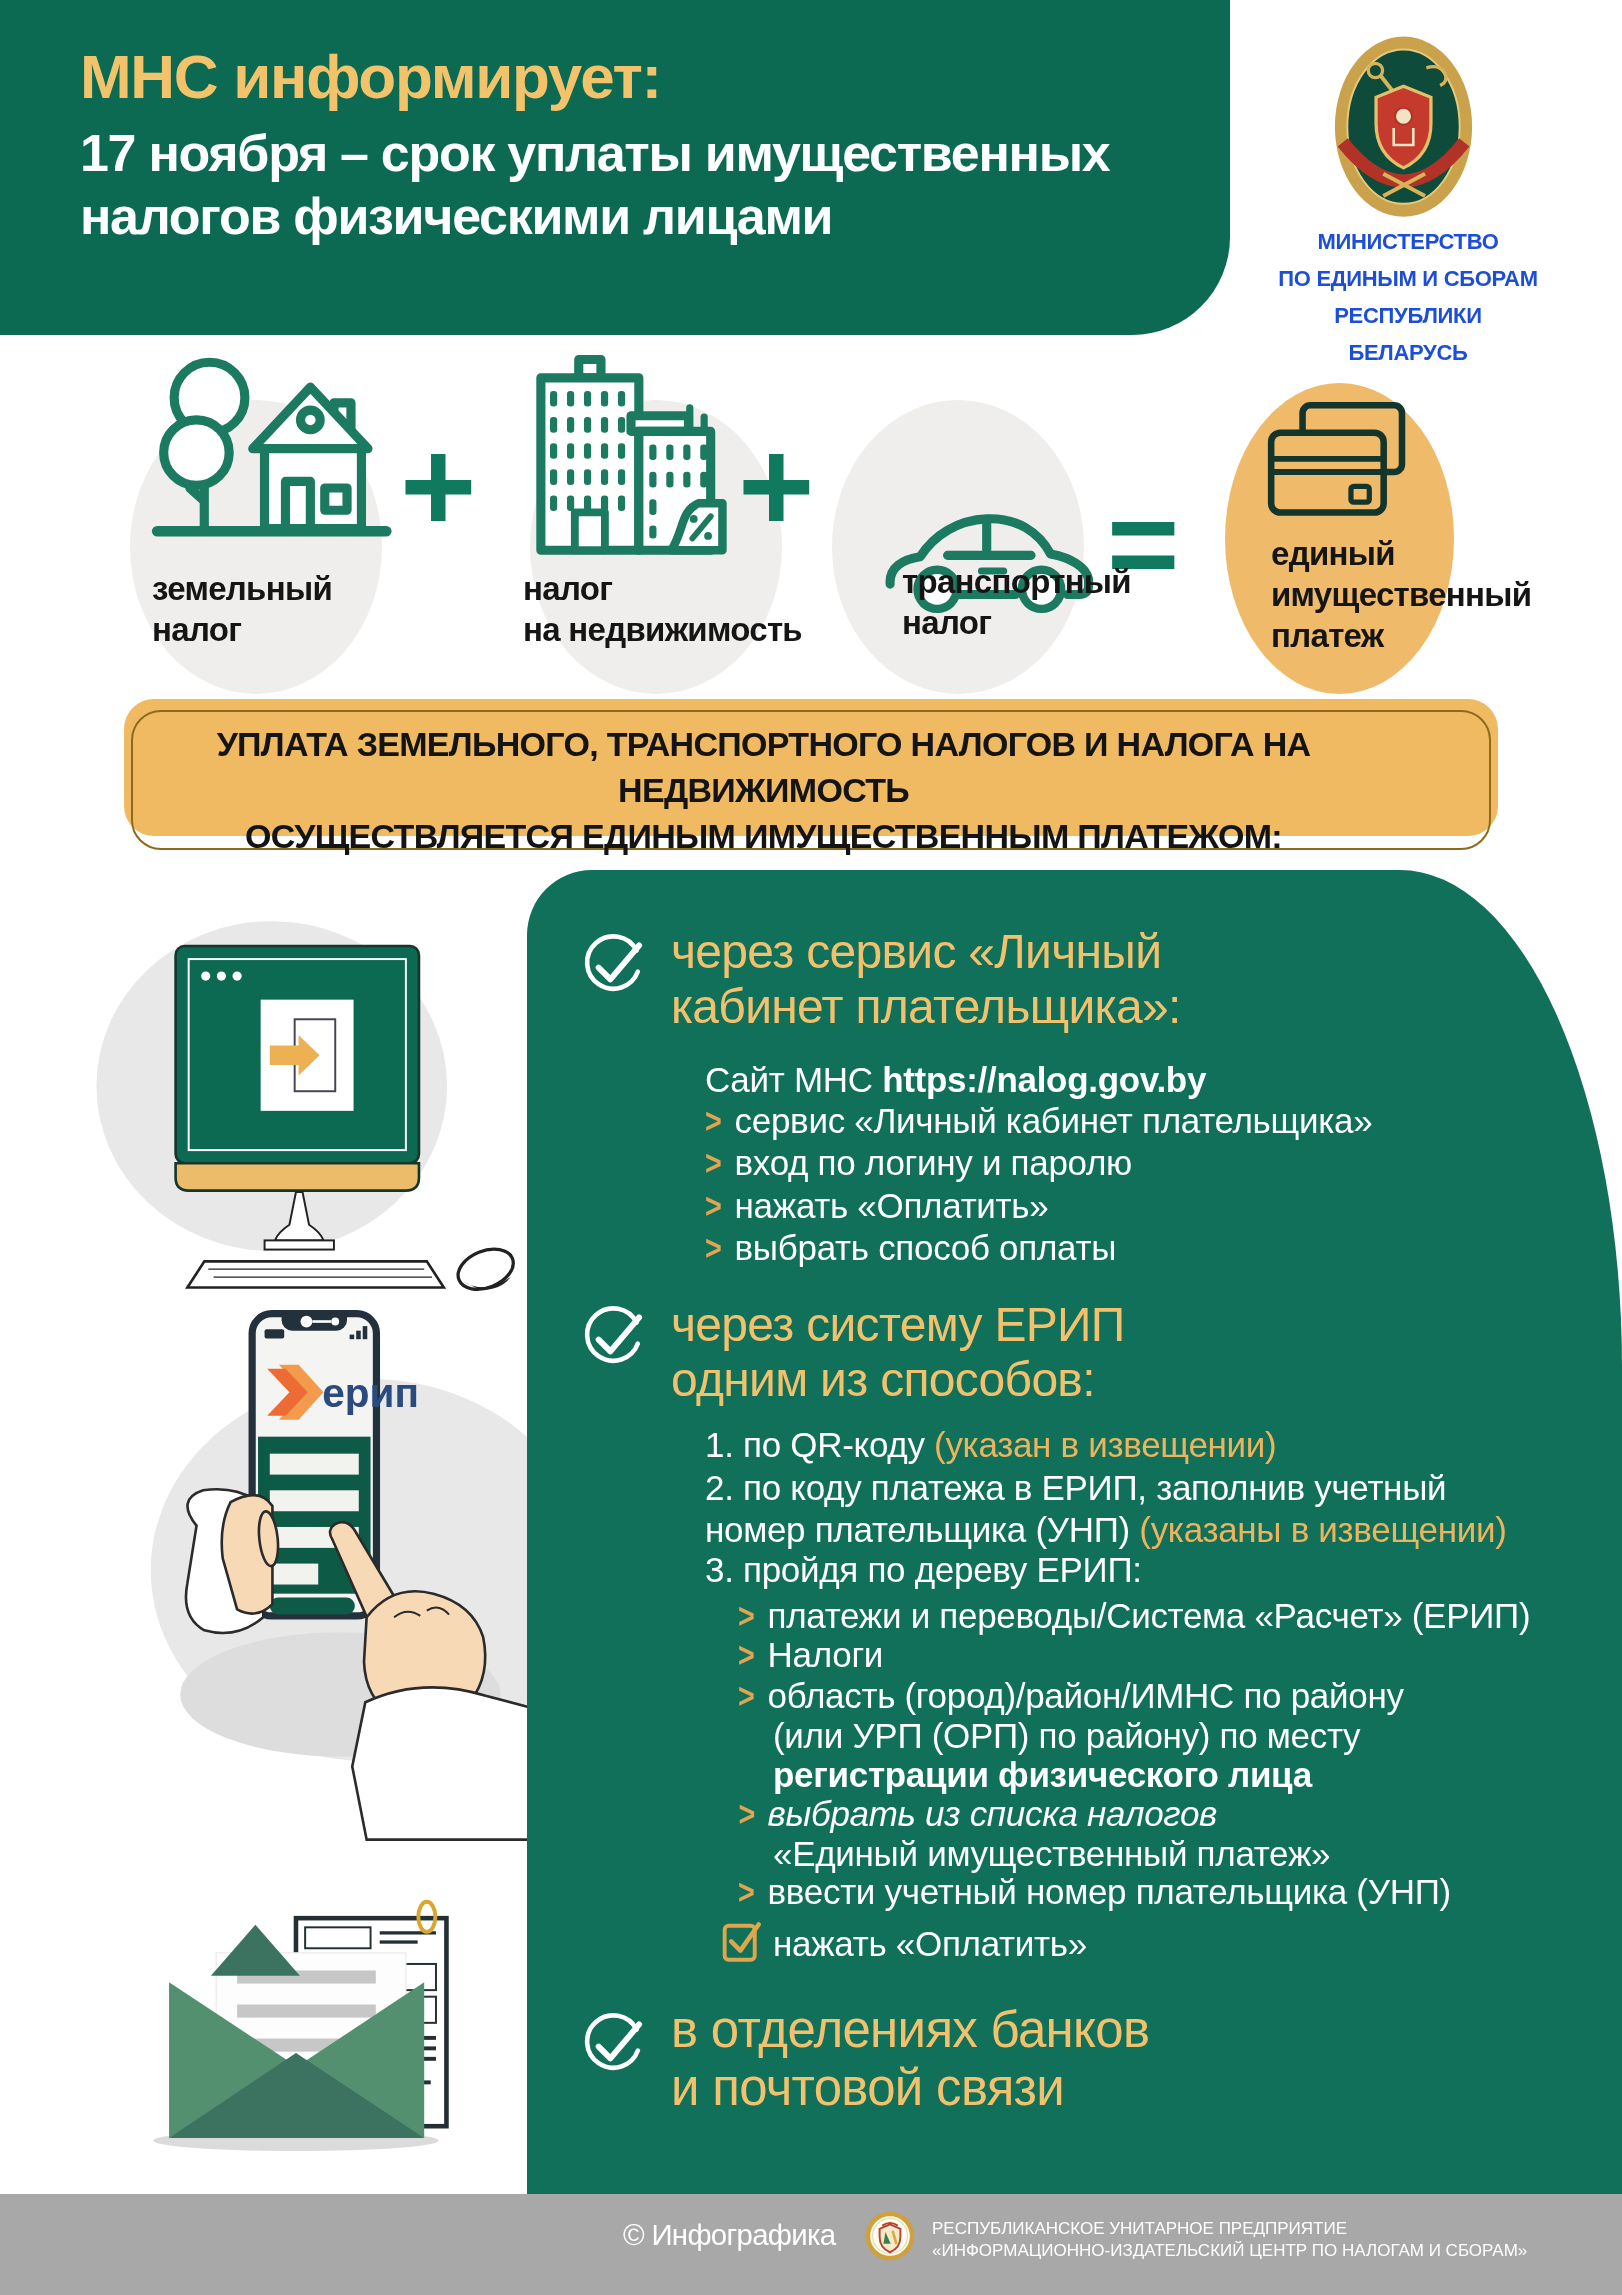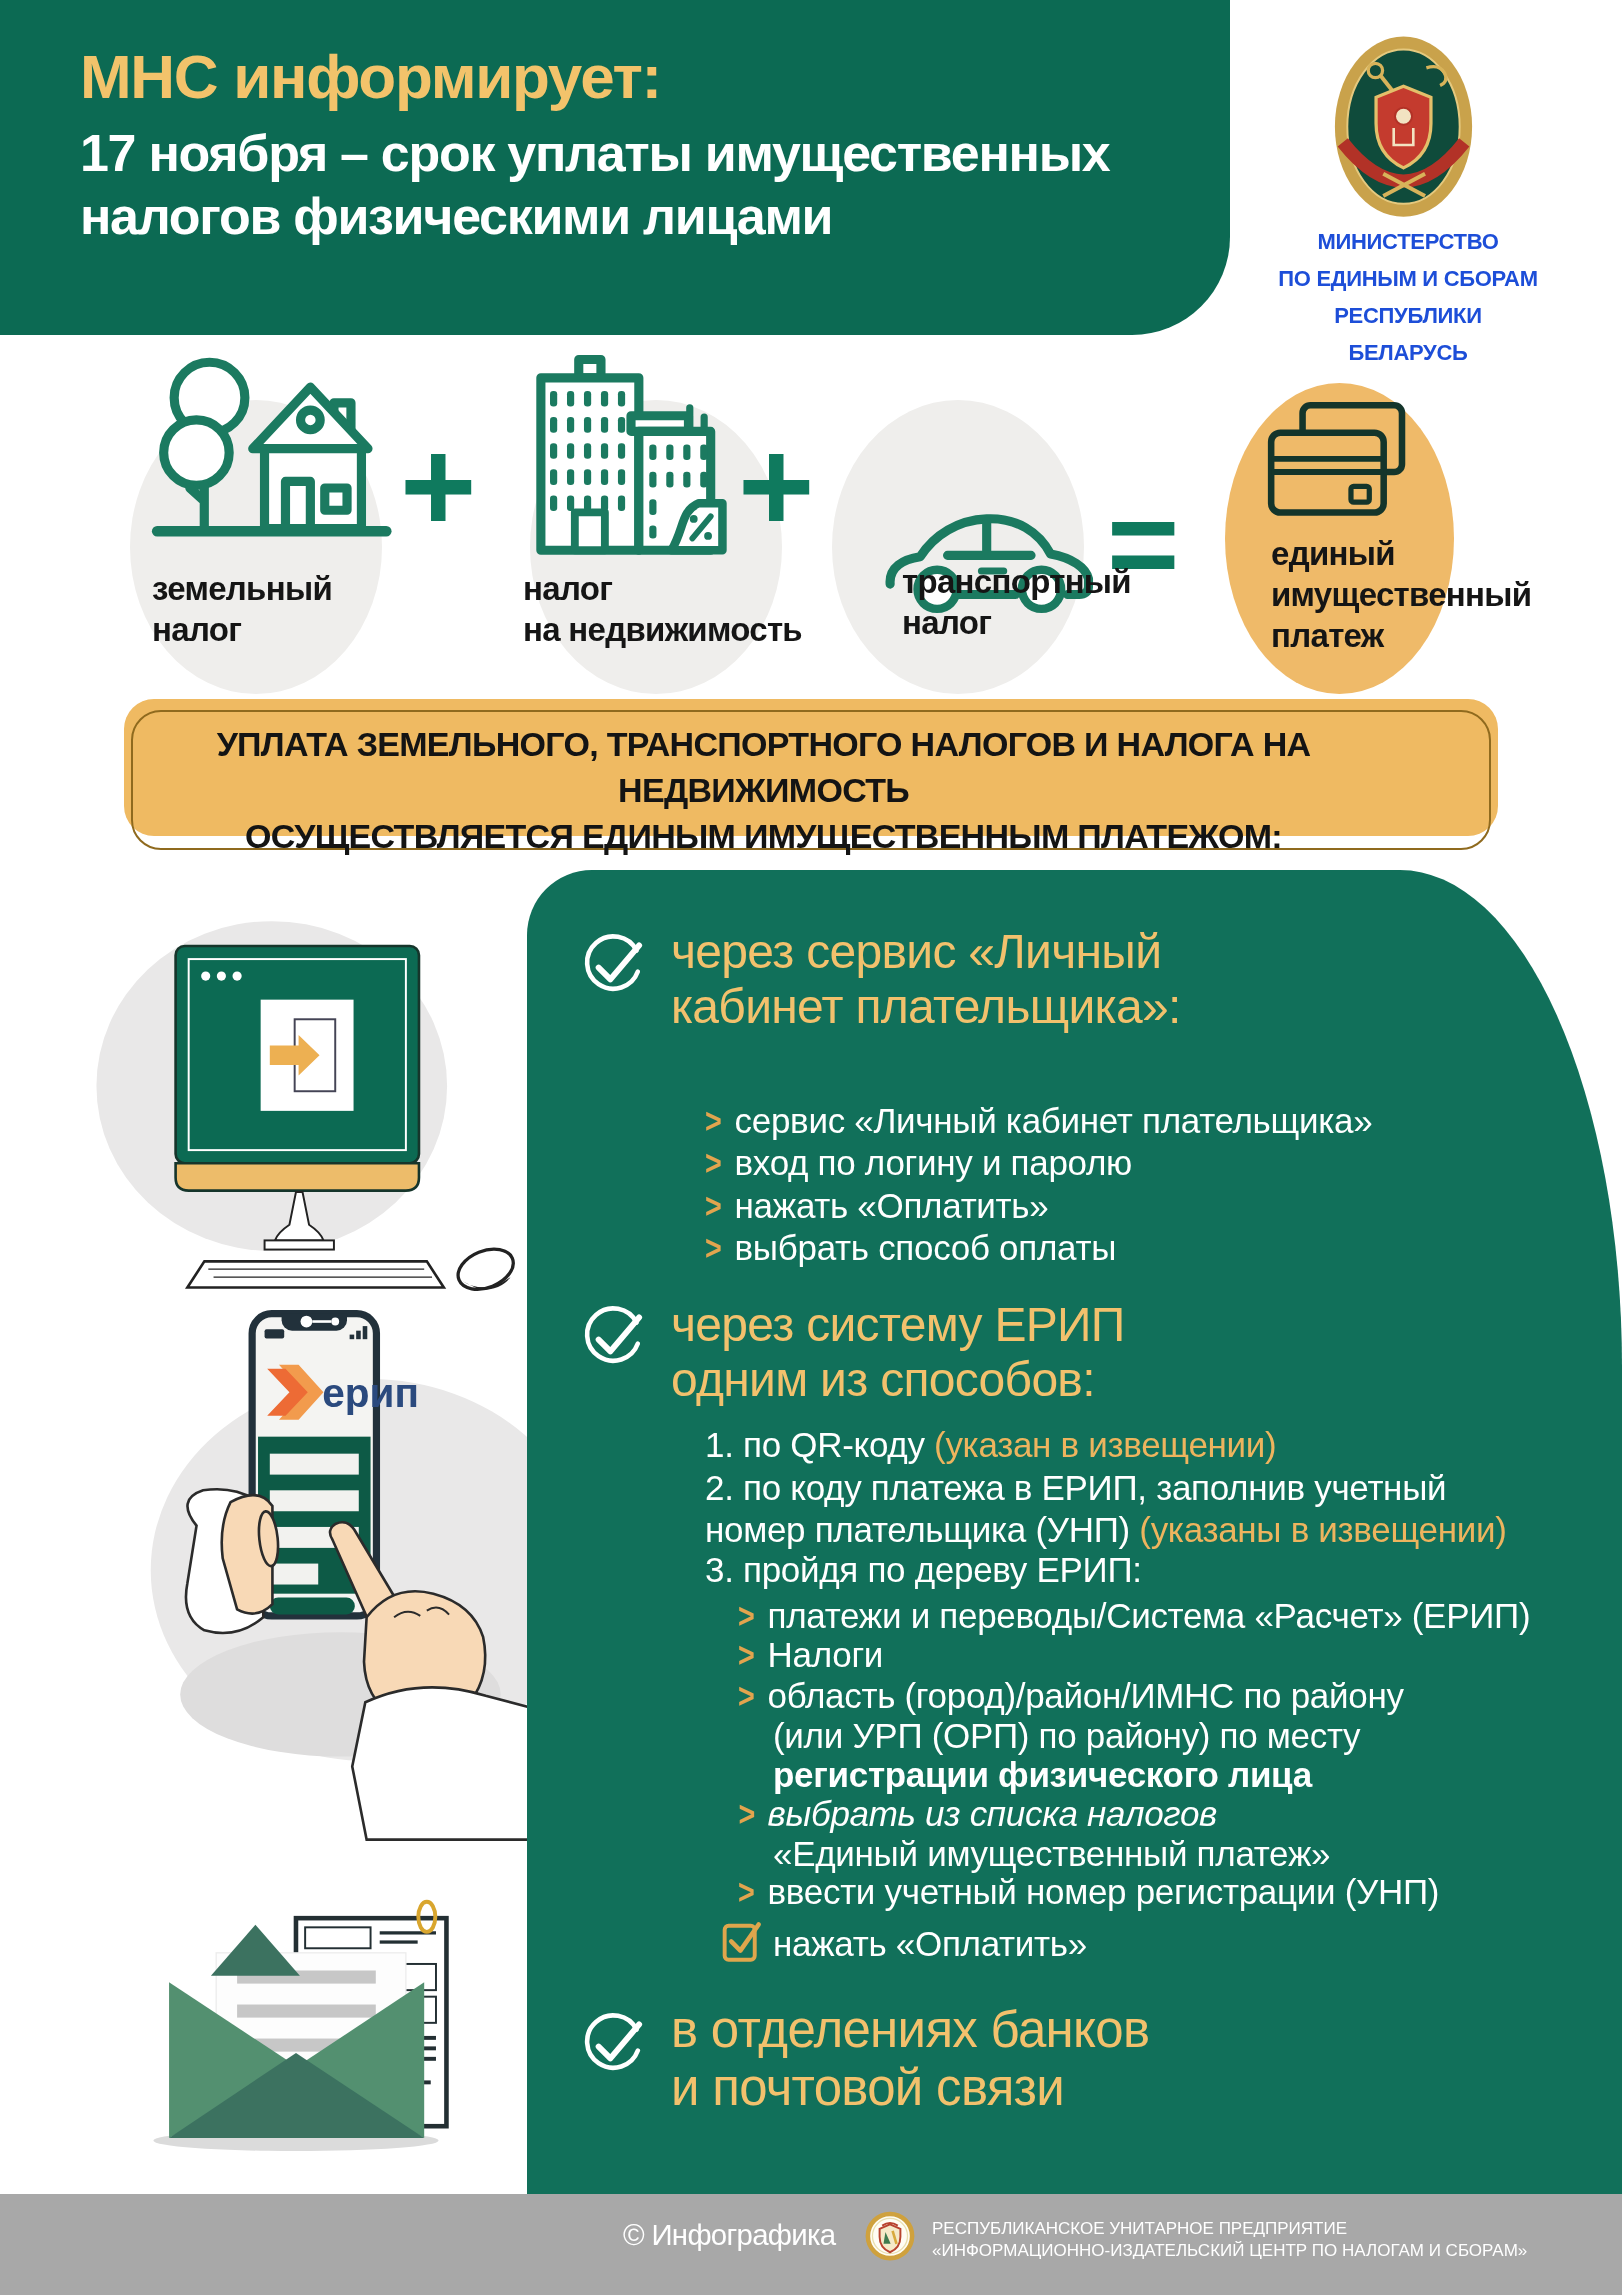--- a/index.html
+++ b/index.html
@@ -282,20 +282,23 @@
   <div class="abs panel"></div>
 
   <svg class="abs" style="left:579px;top:931px;" width="68" height="68" viewBox="0 0 104 104">
     <path d="M88,30 A40,40 0 1 0 90,62" fill="none" stroke="#ffffff" stroke-width="7" stroke-linecap="round"></path>
     <path d="M30,56 L48,74 L92,22" fill="none" stroke="#ffffff" stroke-width="9" stroke-linecap="round" stroke-linejoin="round"></path>
   </svg>
   <div class="abs sec-heading" style="left:671px;top:924px;">
     <div>через сервис «Личный</div>
     <div>кабинет плательщика»:</div>
   </div>
+  <div class="abs body-line" style="left:705px;top:1060px;">
+    <span>Сайт МНС </span><b>https://nalog.gov.by</b>
+  </div>
   <div class="abs body-line" style="left:705px;top:1101px;">
     <span class="chev">&gt;</span>&nbsp;<span>сервис «Личный кабинет плательщика»</span>
   </div>
   <div class="abs body-line" style="left:705px;top:1143px;">
     <span class="chev">&gt;</span>&nbsp;<span>вход по логину и паролю</span>
   </div>
   <div class="abs body-line" style="left:705px;top:1186px;">
     <span class="chev">&gt;</span>&nbsp;<span>нажать «Оплатить»</span>
   </div>
   <div class="abs body-line" style="left:705px;top:1228px;">
@@ -338,21 +341,21 @@
   <div class="abs body-line" style="left:773px;top:1755px;font-weight:bold;">
     <span>регистрации физического лица</span>
   </div>
   <div class="abs body-line" style="left:738px;top:1794px;font-style:italic;">
     <span class="chev">&gt;</span>&nbsp;<span>выбрать из списка налогов</span>
   </div>
   <div class="abs body-line" style="left:773px;top:1834px;">
     <span>«Единый имущественный платеж»</span>
   </div>
   <div class="abs body-line" style="left:738px;top:1872px;">
-    <span class="chev">&gt;</span>&nbsp;<span>ввести учетный номер регистрации (УНП)</span>
+    <span class="chev">&gt;</span>&nbsp;<span>ввести учетный номер плательщика (УНП)</span>
   </div>
 
   <svg class="abs" style="left:718px;top:1914px;" width="46" height="51" viewBox="0 0 70 78">
     <rect x="10" y="18" width="46" height="52" rx="6" fill="none" stroke="#DFA64C" stroke-width="6"></rect>
     <path d="M20,42 L34,56 L62,16" fill="none" stroke="#DFA64C" stroke-width="7" stroke-linecap="round" stroke-linejoin="round"></path>
   </svg>
   <div class="abs body-line" style="left:773px;top:1924px;">нажать «Оплатить»</div>
 
   <svg class="abs" style="left:579px;top:2010px;" width="68" height="68" viewBox="0 0 104 104">
     <path d="M88,30 A40,40 0 1 0 90,62" fill="none" stroke="#ffffff" stroke-width="7" stroke-linecap="round"></path>

